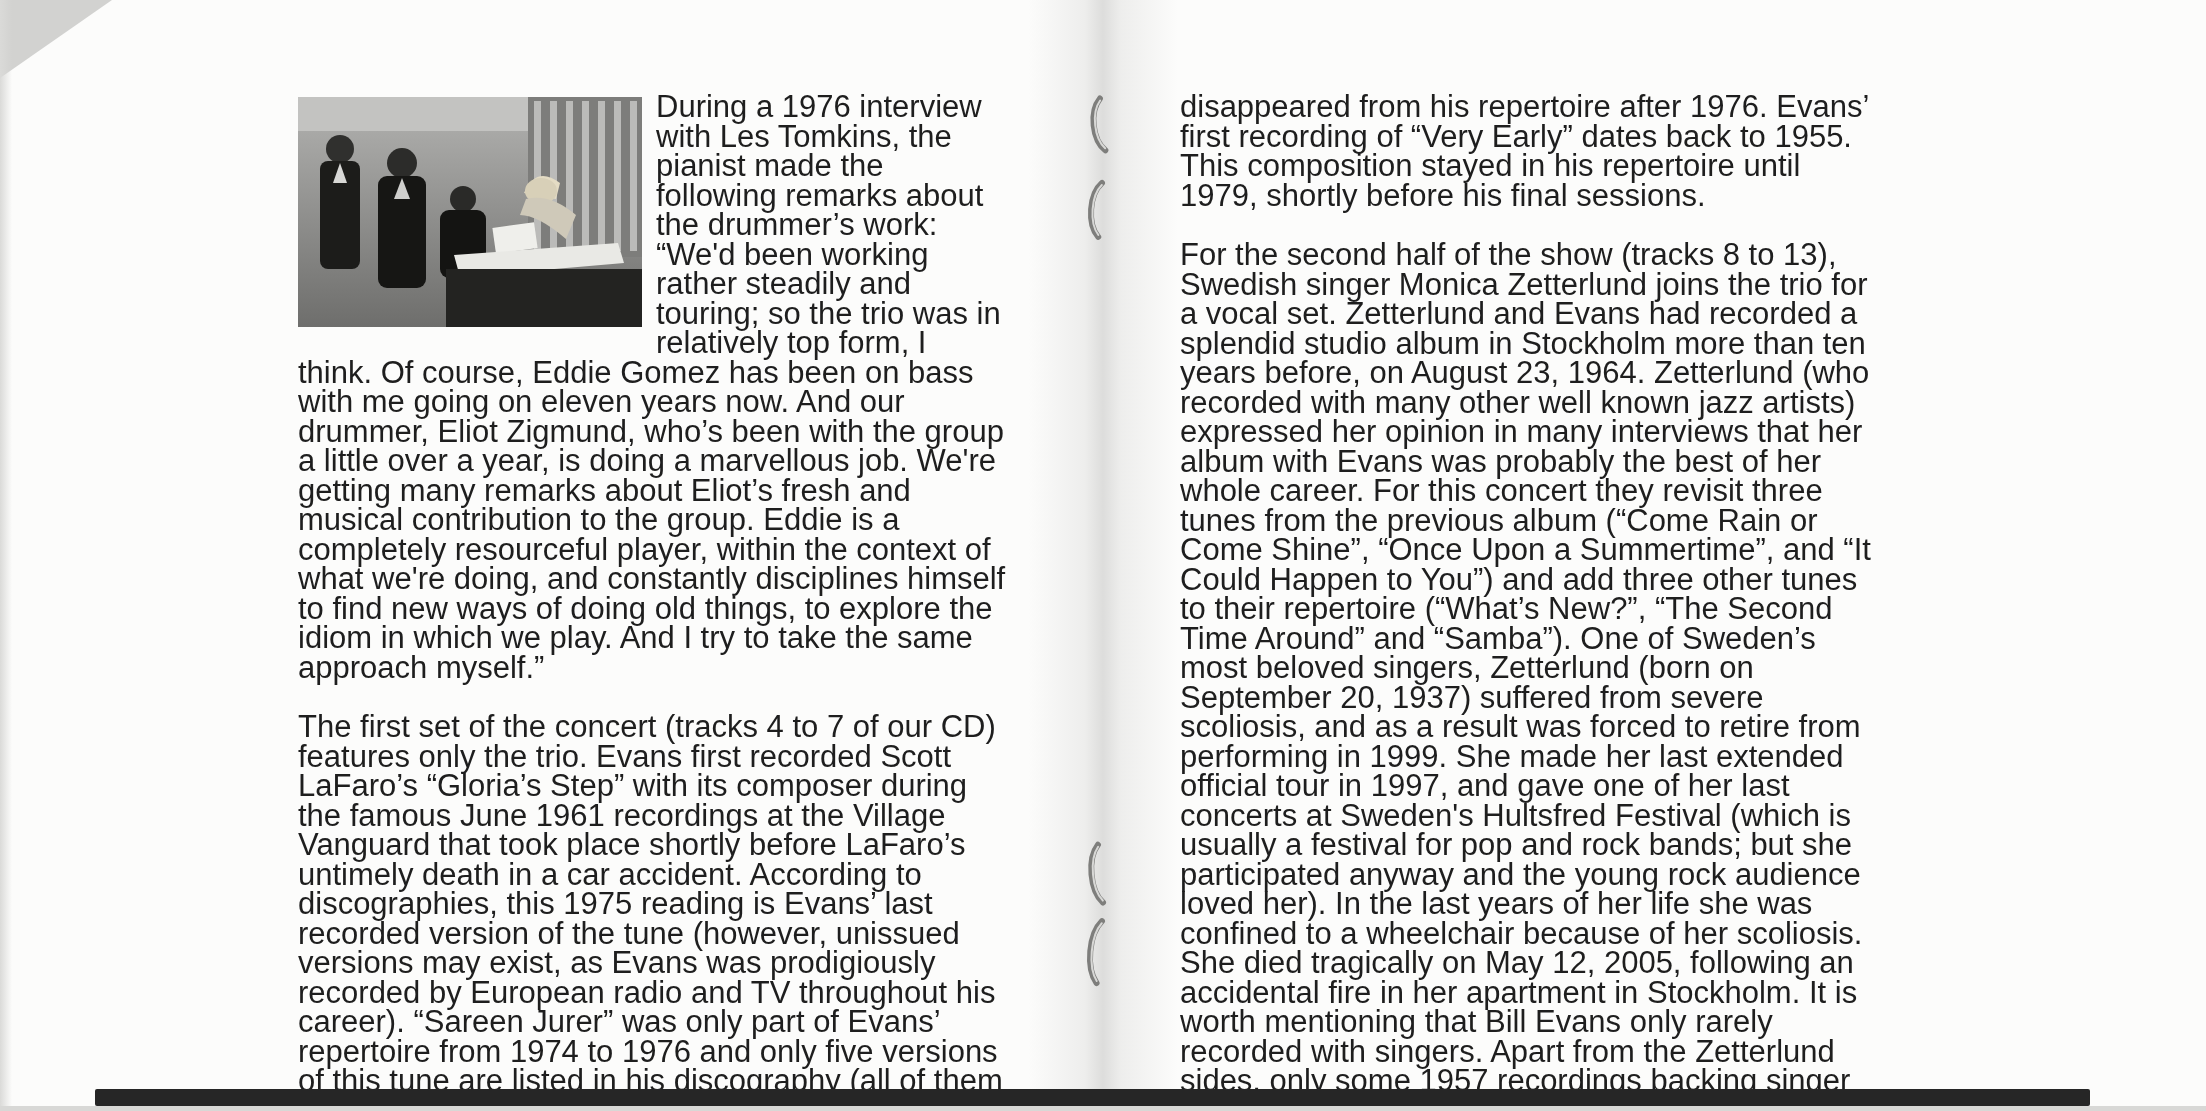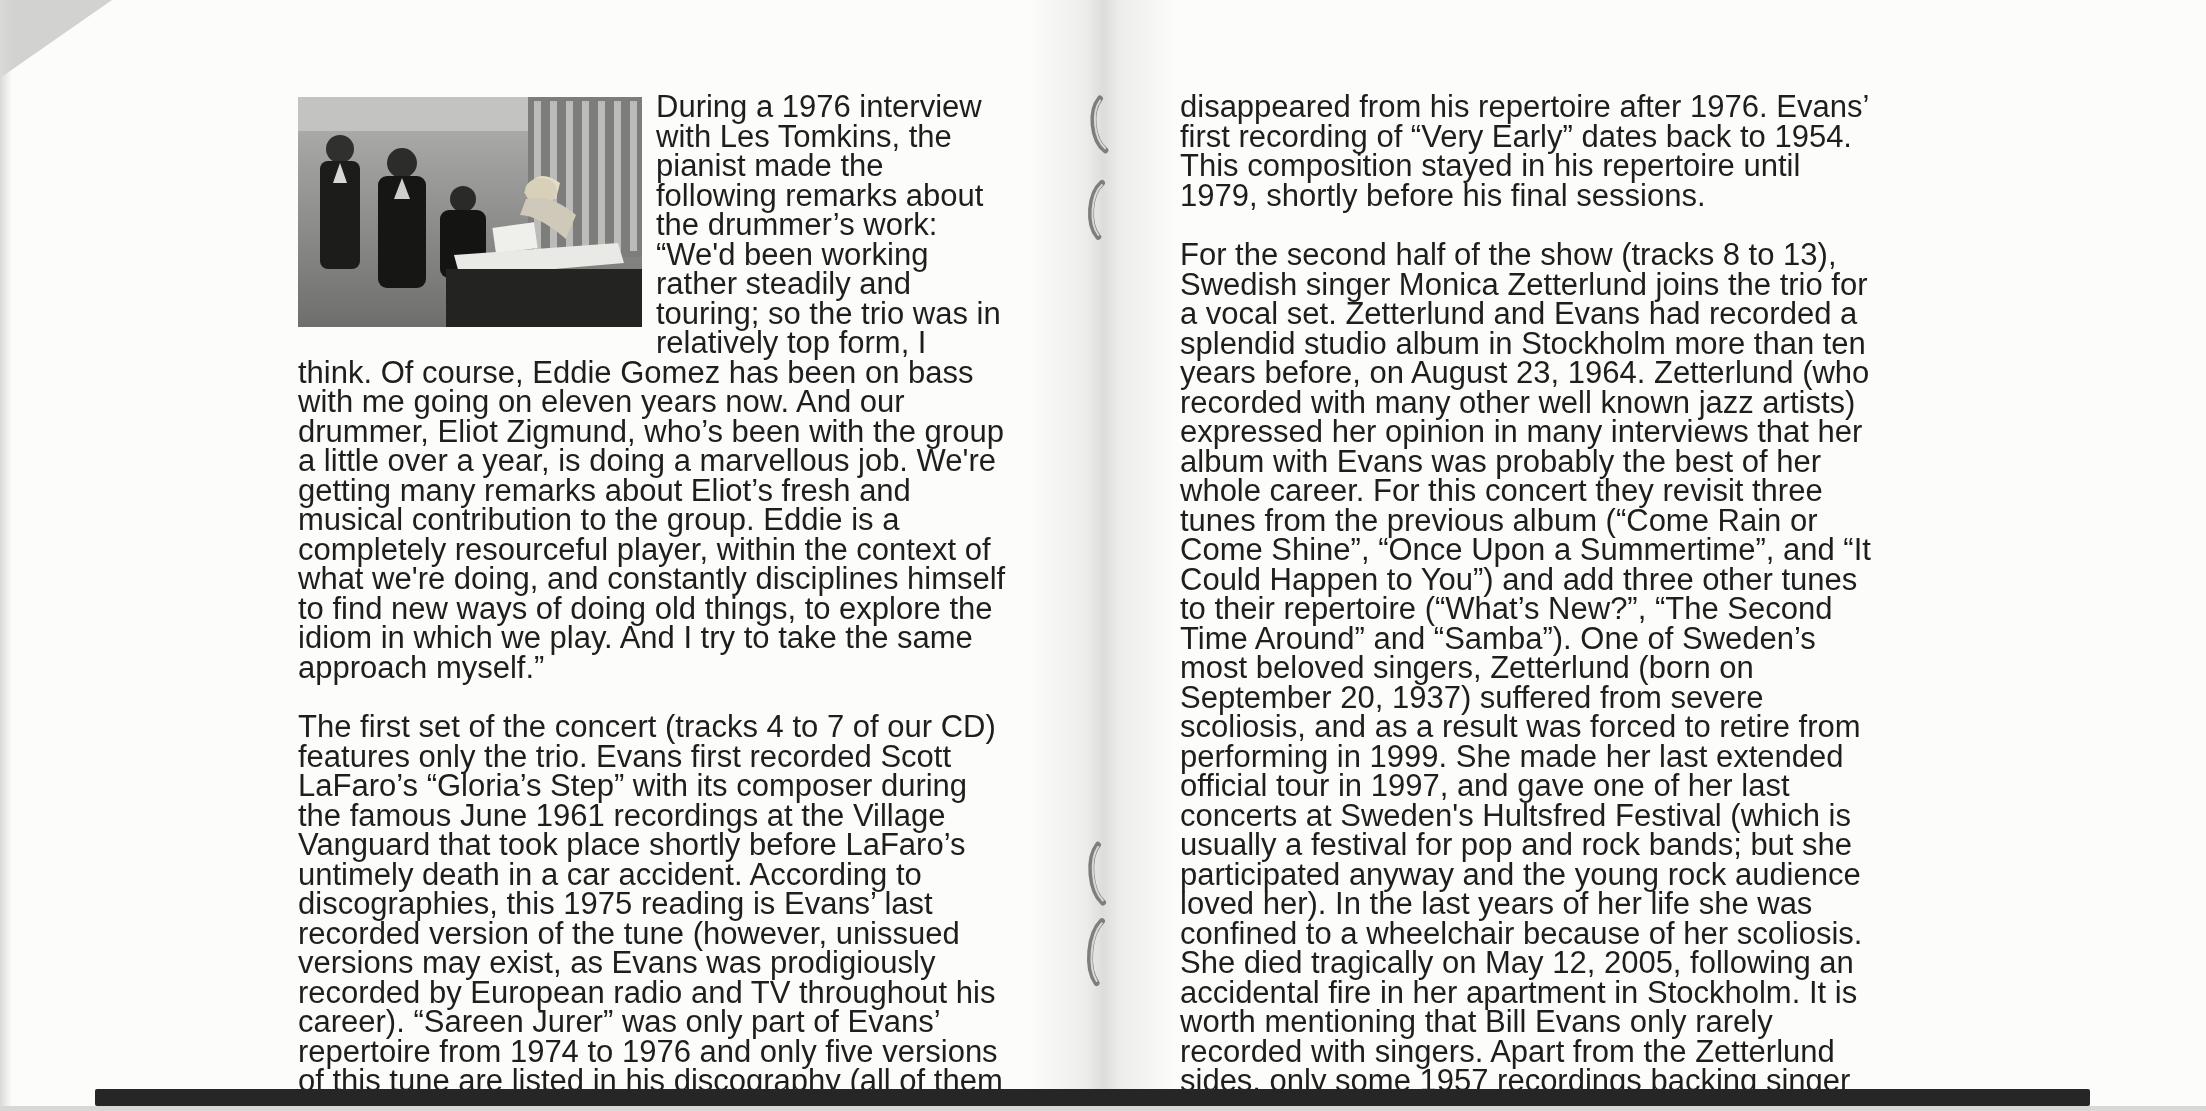--- a/index.html
+++ b/index.html
@@ -104,21 +104,21 @@
 
         <polygon points="156,158 320,146 326,166 162,180" fill="#e9e9e5"></polygon>
         <rect x="148" y="172" width="196" height="58" fill="#232321"></rect>
       </svg>
     </div>
     <p>During a 1976 interview with Les Tomkins, the pianist made the following remarks about the drummer’s work: “We'd been working rather steadily and touring; so the trio was in relatively top form, I think. Of course, Eddie Gomez has been on bass with me going on eleven years now. And our drummer, Eliot Zigmund, who’s been with the group a little over a year, is doing a marvellous job. We're getting many remarks about Eliot’s fresh and musical contribution to the group. Eddie is a completely resourceful player, within the context of what we're doing, and constantly disciplines himself to find new ways of doing old things, to explore the idiom in which we play. And I try to take the same approach myself.”</p>
     <p><span>The first set of the concert (tracks 4 to 7 of our CD) features only the trio. Evans first recorded Scott LaFaro’s “Gloria’s Step” with its composer during the famous June 1961 recordings at the Village Vanguard that took place shortly before LaFaro’s untimely death in a car accident. According to discographies, this 1975 reading is Evans’ last recorded version of the tune (however, unissued versions may exist, as Evans was prodigiously recorded by European radio and TV throughout his career). “Sareen Jurer” was only part of Evans’ repertoire from 1974 to 1976 and only five versions of this tune are listed in his discography (all of them recorded live; the pianist never recorded the song in the studio). “Sugar Plum”, on the other hand, was first recorded for Evans’ LP debut with Columbia in 1971 (titled </span><span class="italic">The Bill Evans Album</span><span>). This tune also seems to have</span></p>
   </div>
 
   <div class="col col-right">
-    <p>disappeared from his repertoire after 1976. Evans’ first recording of “Very Early” dates back to 1954. This composition stayed in his repertoire until 1979, shortly before his final sessions.</p>
+    <p>disappeared from his repertoire after 1976. Evans’ first recording of “Very Early” dates back to 1955. This composition stayed in his repertoire until 1979, shortly before his final sessions.</p>
     <p>For the second half of the show (tracks 8 to 13), Swedish singer Monica Zetterlund joins the trio for a vocal set. Zetterlund and Evans had recorded a splendid studio album in Stockholm more than ten years before, on August 23, 1964. Zetterlund (who recorded with many other well known jazz artists) expressed her opinion in many interviews that her album with Evans was probably the best of her whole career. For this concert they revisit three tunes from the previous album (“Come Rain or Come Shine”, “Once Upon a Summertime”, and “It Could Happen to You”) and add three other tunes to their repertoire (“What’s New?”, “The Second Time Around” and “Samba”). One of Sweden’s most beloved singers, Zetterlund (born on September 20, 1937) suffered from severe scoliosis, and as a result was forced to retire from performing in 1999. She made her last extended official tour in 1997, and gave one of her last concerts at Sweden's Hultsfred Festival (which is usually a festival for pop and rock bands; but she participated anyway and the young rock audience loved her). In the last years of her life she was confined to a wheelchair because of her scoliosis. She died tragically on May 12, 2005, following an accidental fire in her apartment in Stockholm. It is worth mentioning that Bill Evans only rarely recorded with singers. Apart from the Zetterlund sides, only some 1957 recordings backing singer Lucy Reed and his two marvellous duet albums with Tony Bennett in 1975 and 1976 feature Evans in the role of vocal accompanist.</p>
     <p class="signature"><span class="bold">Arnold Lucy</span><span> (2014)</span></p>
   </div>
 
   <div class="fold"></div>
 
   <svg class="staples" width="90" height="1111" viewBox="0 0 90 1111">
     <g fill="none" stroke-linecap="round">
       <g transform="translate(28,100) rotate(-6)">
         <path d="M14,0 C2,12 2,40 14,52" stroke="#7e7e7c" stroke-width="6"></path>

